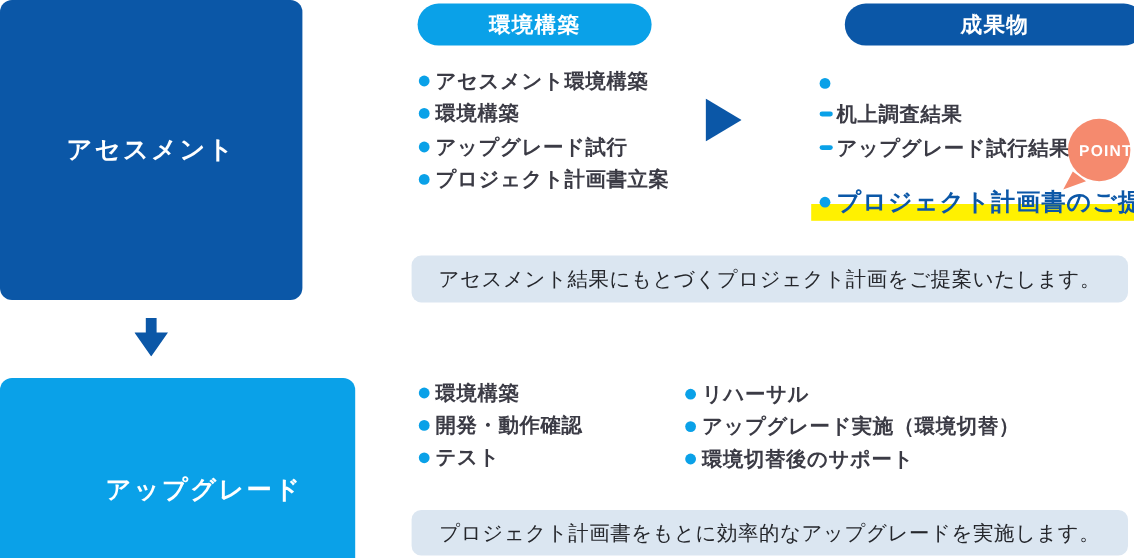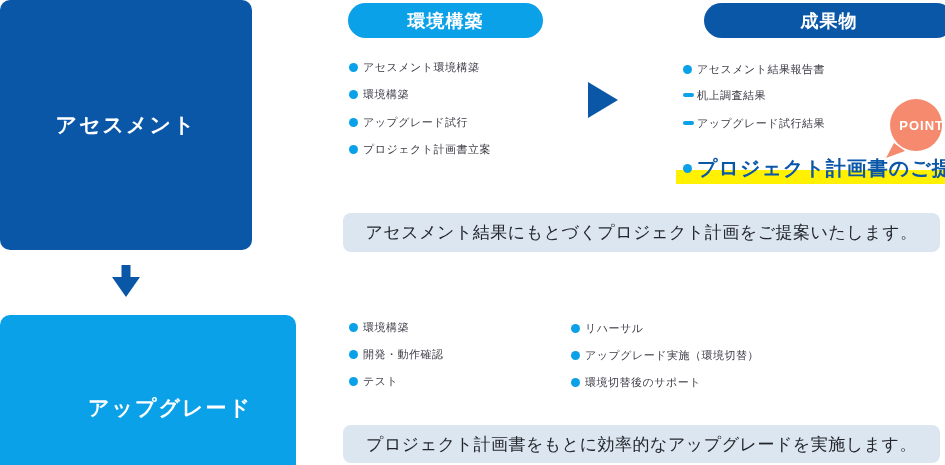--- a/index.html
+++ b/index.html
@@ -26,21 +26,21 @@
     position:absolute;top:3px;height:35px;border-radius:18px;
     display:flex;align-items:center;justify-content:center;
     color:#fff;font-weight:bold;font-size:18px;letter-spacing:1px;
   }
   #pill-work{left:348px;width:195px;background:var(--light-blue);}
   #pill-deliv{left:704px;width:250px;background:var(--dark-blue);}
   .li{position:absolute;display:flex;align-items:center;height:24px;}
   .marker{width:14px;flex:0 0 14px;display:flex;align-items:center;}
   .dot{width:9px;height:9px;border-radius:50%;background:var(--light-blue);}
   .dash{width:11px;height:4px;border-radius:2px;background:var(--light-blue);}
-  .li-text{font-size:11px;font-weight:400;color:var(--text-dark);letter-spacing:.5px;white-space:nowrap;}
+  .li-text{font-size:17px;font-weight:700;color:var(--text-dark);letter-spacing:.5px;white-space:nowrap;}
   .li.hl{height:26px;}
   .li.hl .li-text{font-size:20px;font-weight:800;color:var(--dark-blue);letter-spacing:1px;}
   .hl-band{position:absolute;left:676px;top:170px;width:269px;height:14px;background:var(--highlight-yellow);}
   .note{
     position:absolute;left:343px;width:597px;background:var(--note-bg);border-radius:8px;
     display:flex;align-items:center;justify-content:center;
     font-size:17px;font-weight:400;color:#24262b;letter-spacing:.5px;white-space:nowrap;
   }
   #note-assessment{top:213px;height:39px;}
   #note-upgrade{top:425px;height:38px;}
@@ -99,21 +99,20 @@
   </div>
 
   <svg class="abs-svg" style="left:588px;top:82px" width="30" height="36" viewBox="0 0 30 36">
     <polygon points="0,0 30,18 0,36" style="fill:var(--dark-blue)"></polygon>
   </svg>
 
   <div class="li" style="left:683px;top:57px">
     <span class="marker">
         <span class="dot"></span>
       </span>
-    <span class="li-text">アセスメント結果報告書</span>
   </div>
   <div class="li" style="left:683px;top:83px">
     <span class="marker">
         <span class="dash"></span>
       </span>
     <span class="li-text">机上調査結果</span>
   </div>
   <div class="li" style="left:683px;top:111px">
     <span class="marker">
         <span class="dash"></span>

